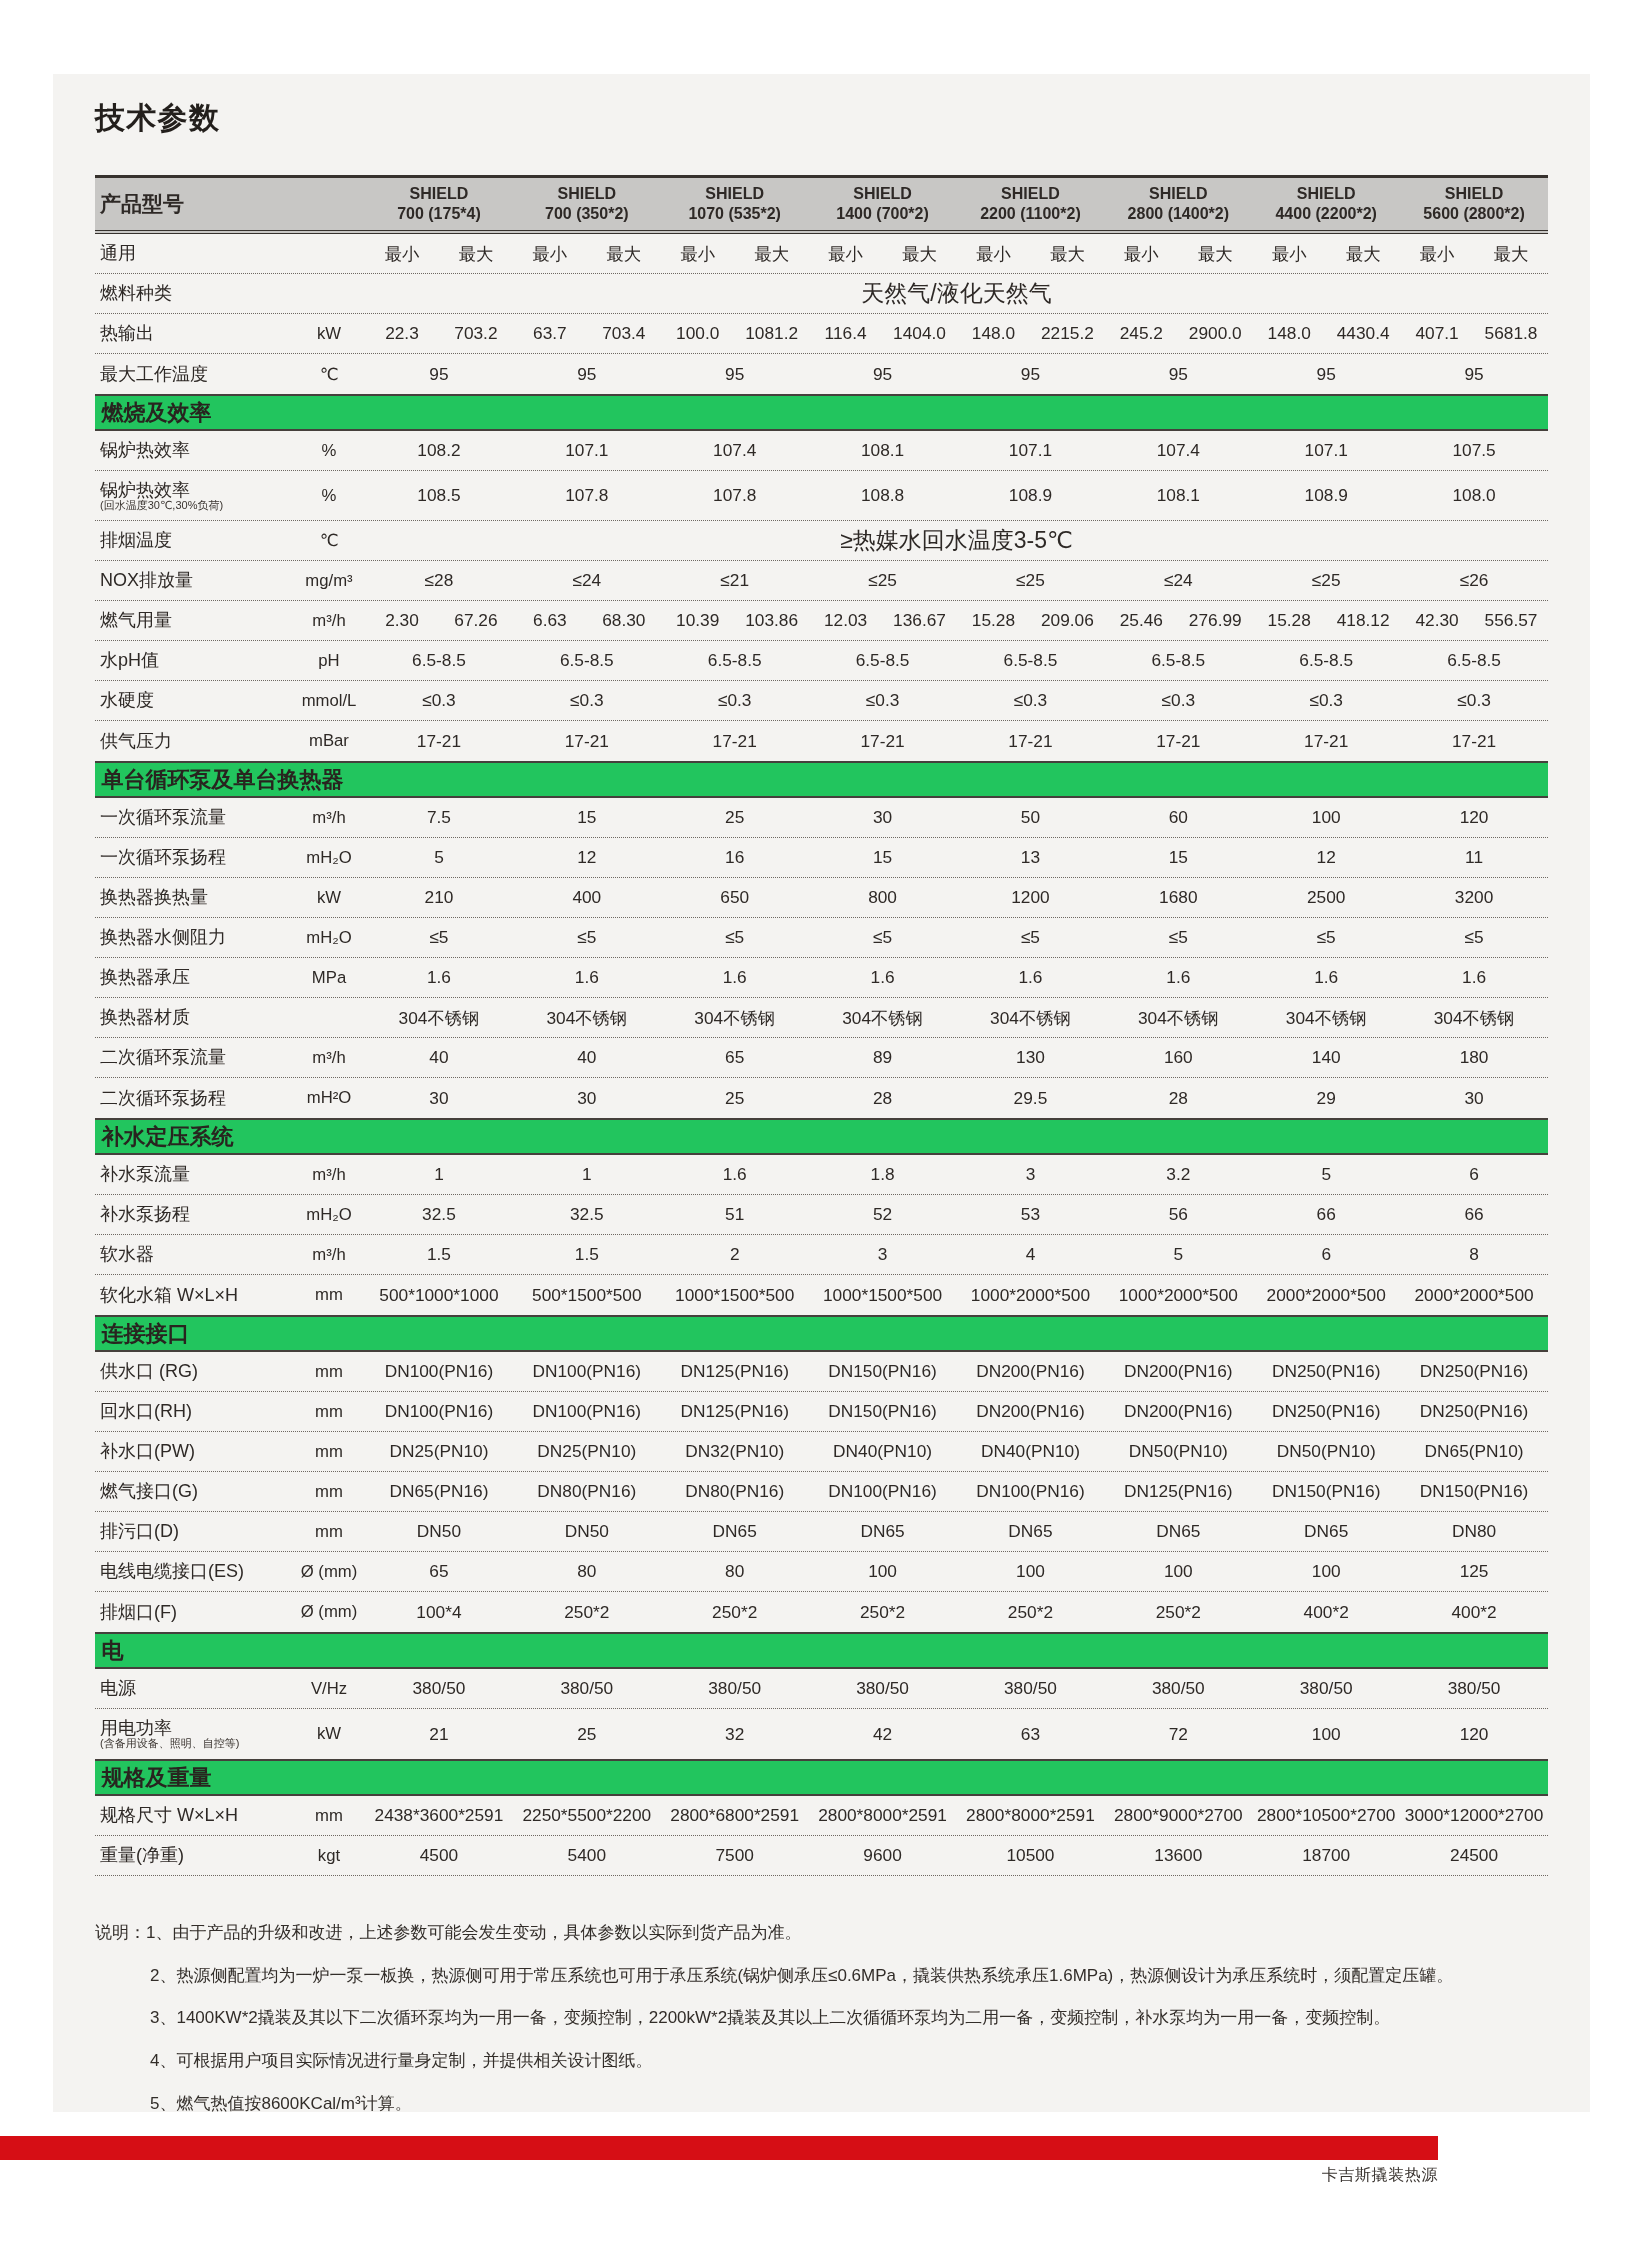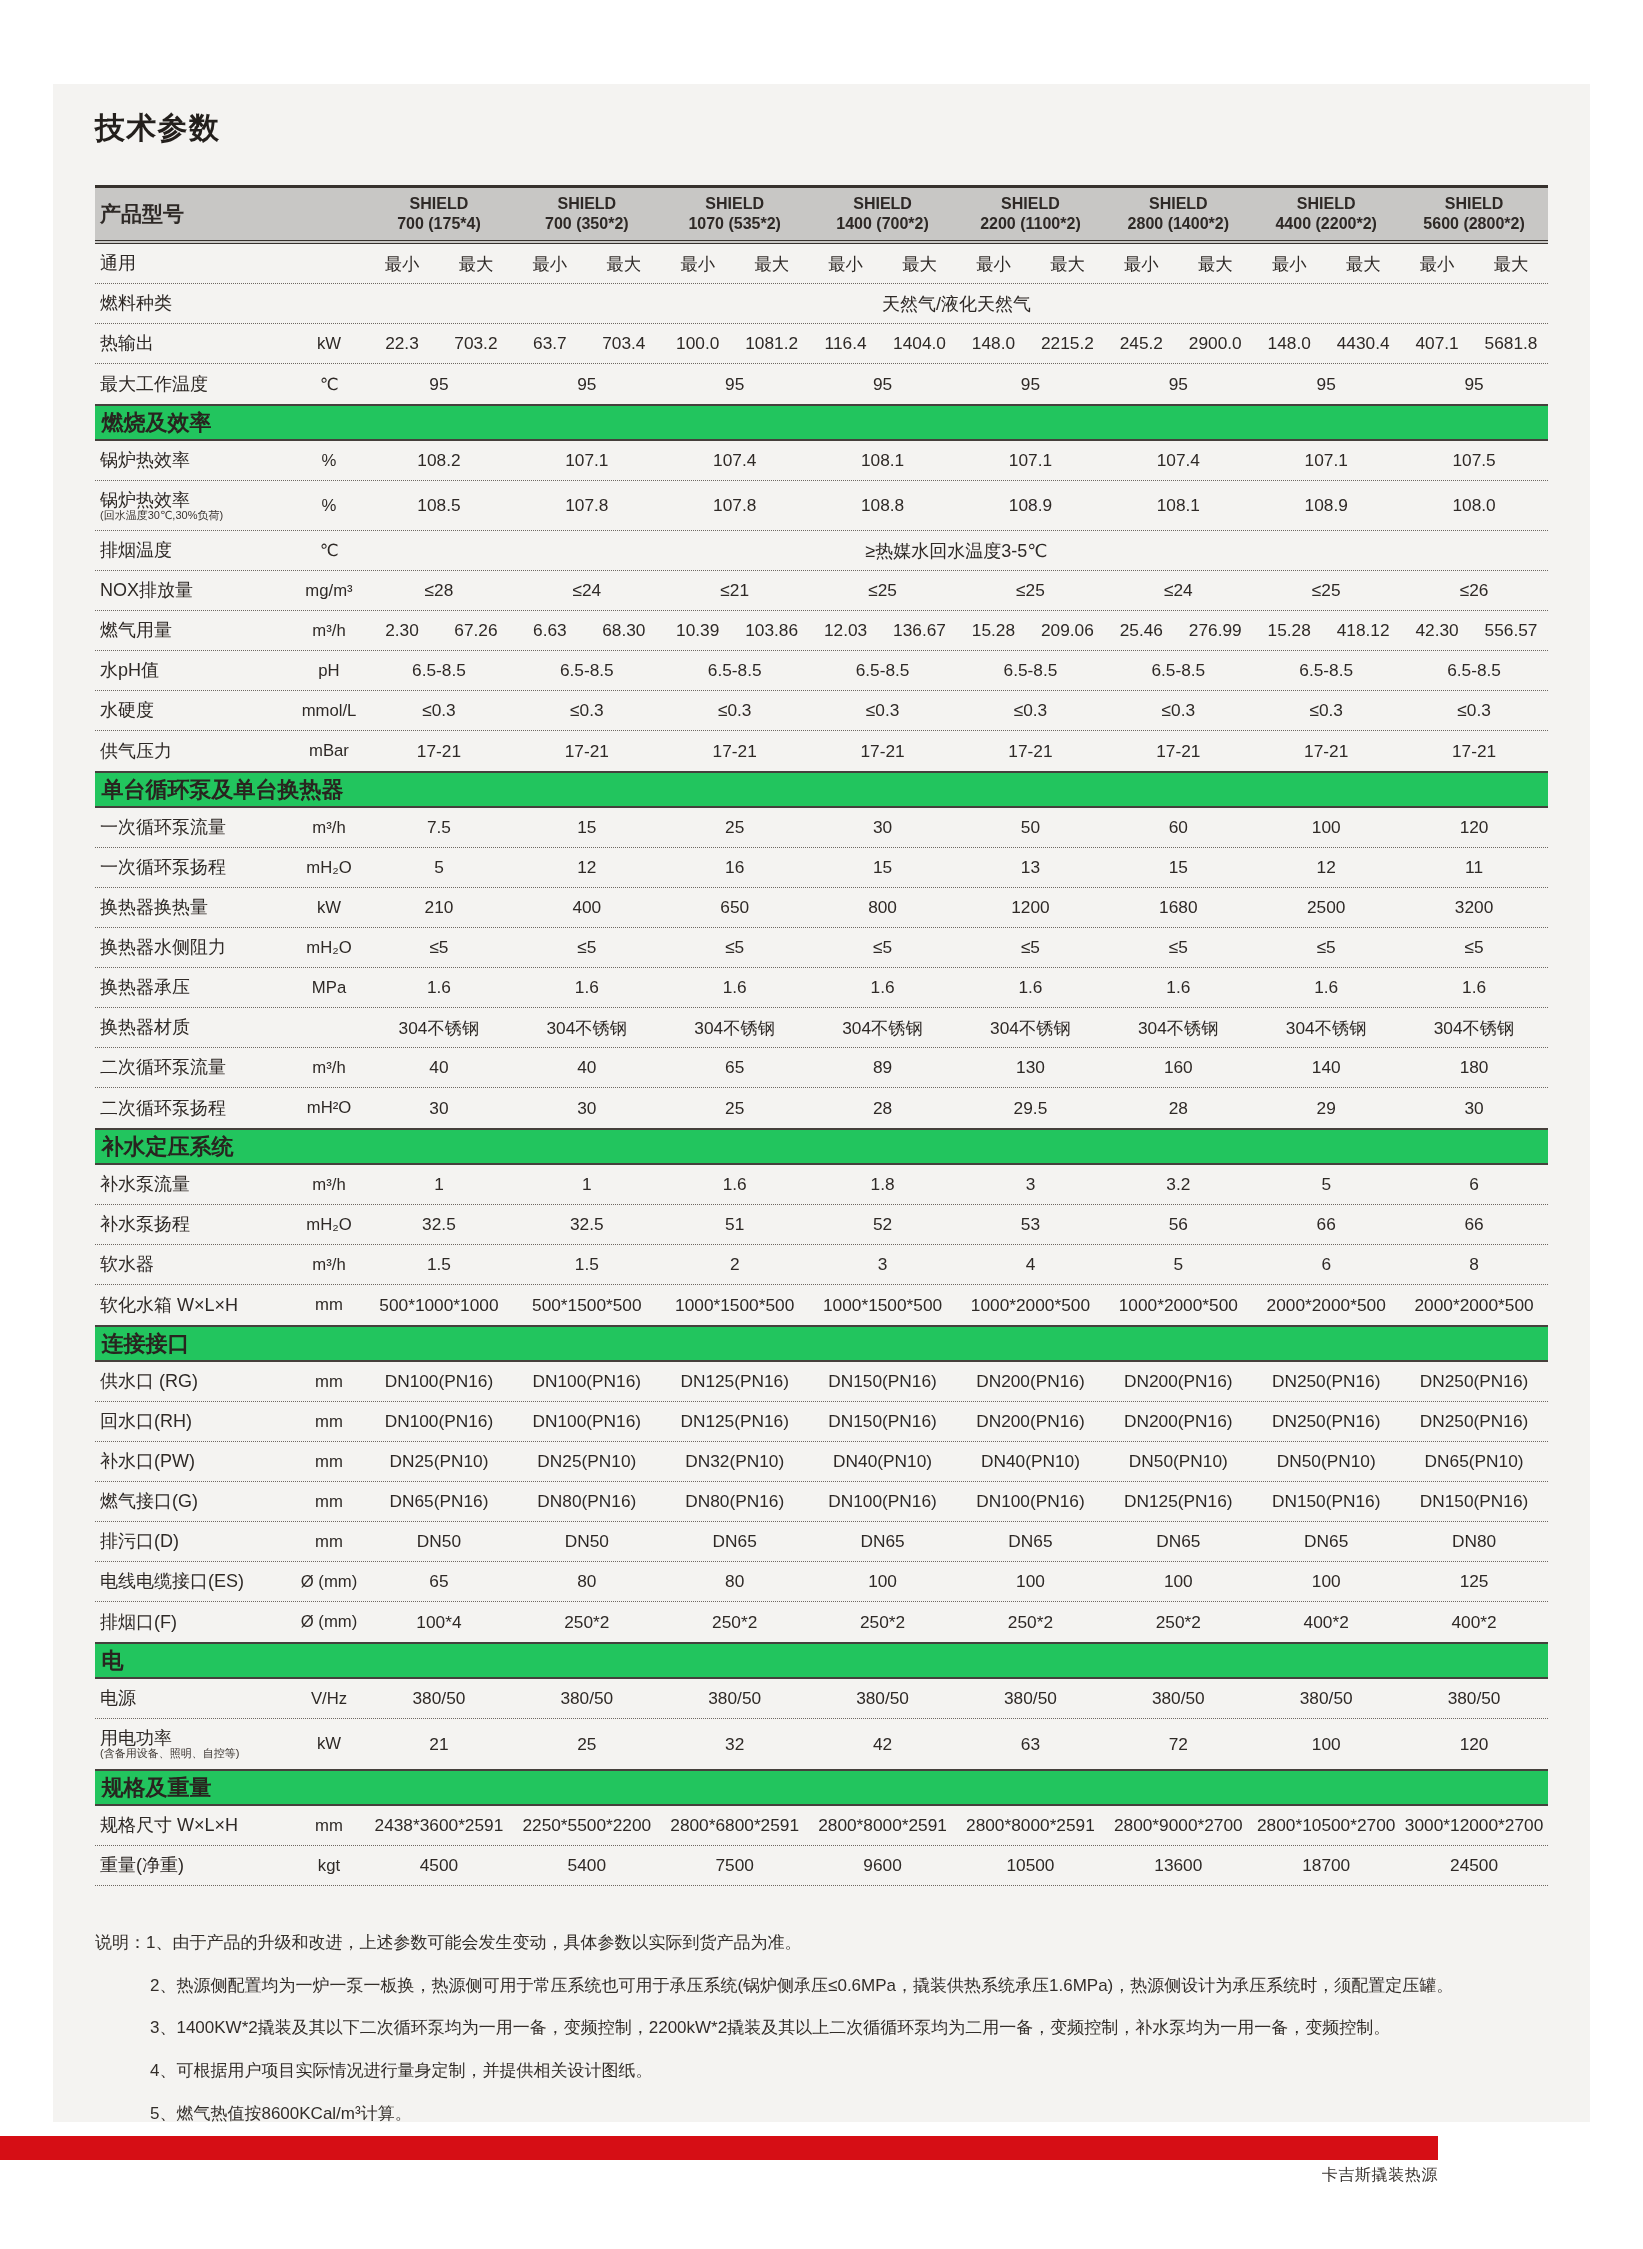--- a/index.html
+++ b/index.html
@@ -2,21 +2,21 @@
 <html style="font-size:10.3px"><head>
 <meta charset="utf-8">
 <style>
   html,body{margin:0;padding:0;}
   body{
     width:1644px;height:2250px;background:#ffffff;
     font-family:"Liberation Sans","DejaVu Sans",sans-serif;
     color:#2e2926;position:relative;overflow:hidden;
   }
   .card{
-    position:absolute;left:53px;top:84px;width:1537px;height:2038px;
+    position:absolute;left:53px;top:74px;width:1537px;height:2038px;
     background:#f4f3f1;box-sizing:border-box;padding:0 42px;
   }
   .title{padding-top:24.4px;font-size:30px;font-weight:bold;letter-spacing:1.3px;color:#231f1c;}
   .spec-table{margin-top:36px;border-top:3.8px solid #36312d;}
   .thead{
     display:flex;align-items:center;background:#c8c7c5;height:56px;
     border-bottom:4.5px double #36312d;box-sizing:border-box;
   }
   .label-cell{width:198px;flex:none;padding-left:5.1px;box-sizing:border-box;font-size:18px;line-height:1.05;}
   .thead .label-cell{font-size:21px;font-weight:bold;}
@@ -30,21 +30,21 @@
   }
   .row{
     display:flex;align-items:center;height:40px;box-sizing:border-box;
     border-bottom:1.3px dotted #6e6862;font-size:17.3px;
   }
   .row.tall{height:50px;}
   .section:not(:last-child) .row:last-child{border-bottom:none;}
   .label-sub{display:block;font-size:11px;margin-top:0;color:#3a3430;}
   .v{display:inline-block;width:50%;}
   .v.solo{width:100%;}
-  .span-cell{flex:1;text-align:center;font-size:18px;}
+  .span-cell{flex:1;text-align:center;font-size:23px;}
   .notes{margin-top:47px;font-size:17px;color:#322d29;}
   .note-line{white-space:nowrap;margin-bottom:23px;line-height:1.15;}
   .note-line.indent{padding-left:55px;}
   .footer-bar{position:absolute;left:0;top:2136px;width:1438px;height:24px;}
   .footer-text{
     position:absolute;top:2165px;right:206px;font-size:16px;color:#3a3430;letter-spacing:0.6px;
   }
 </style>
 </head>
 <body>

